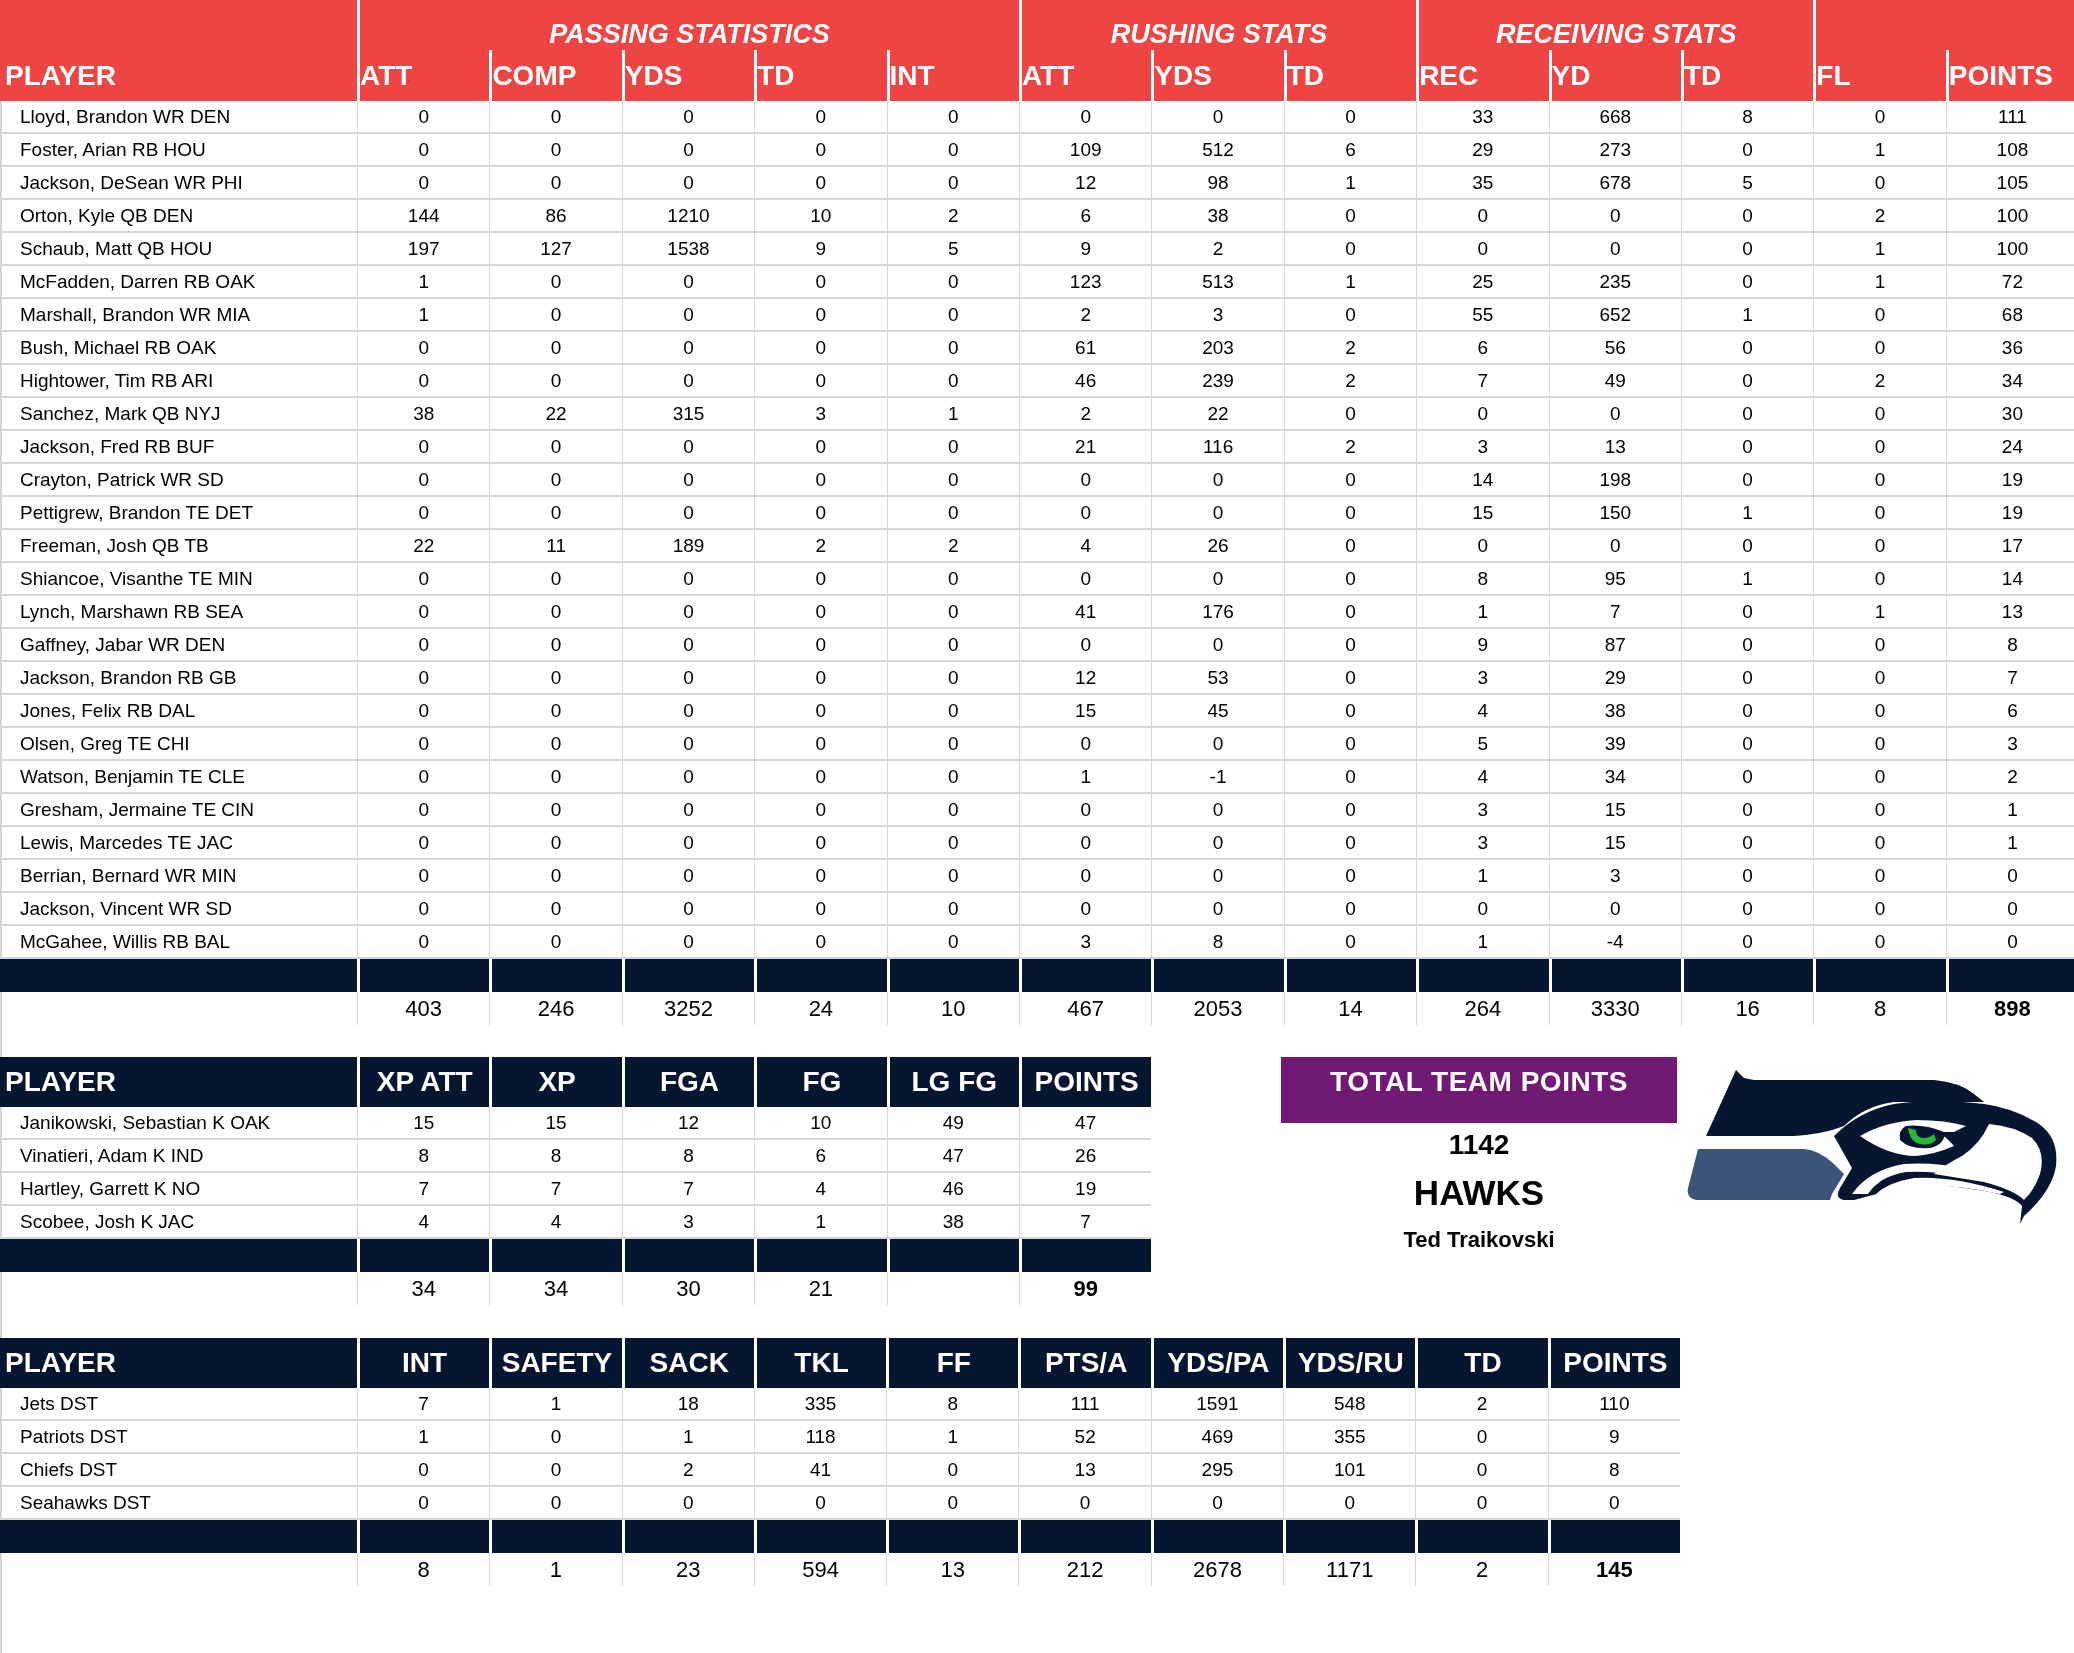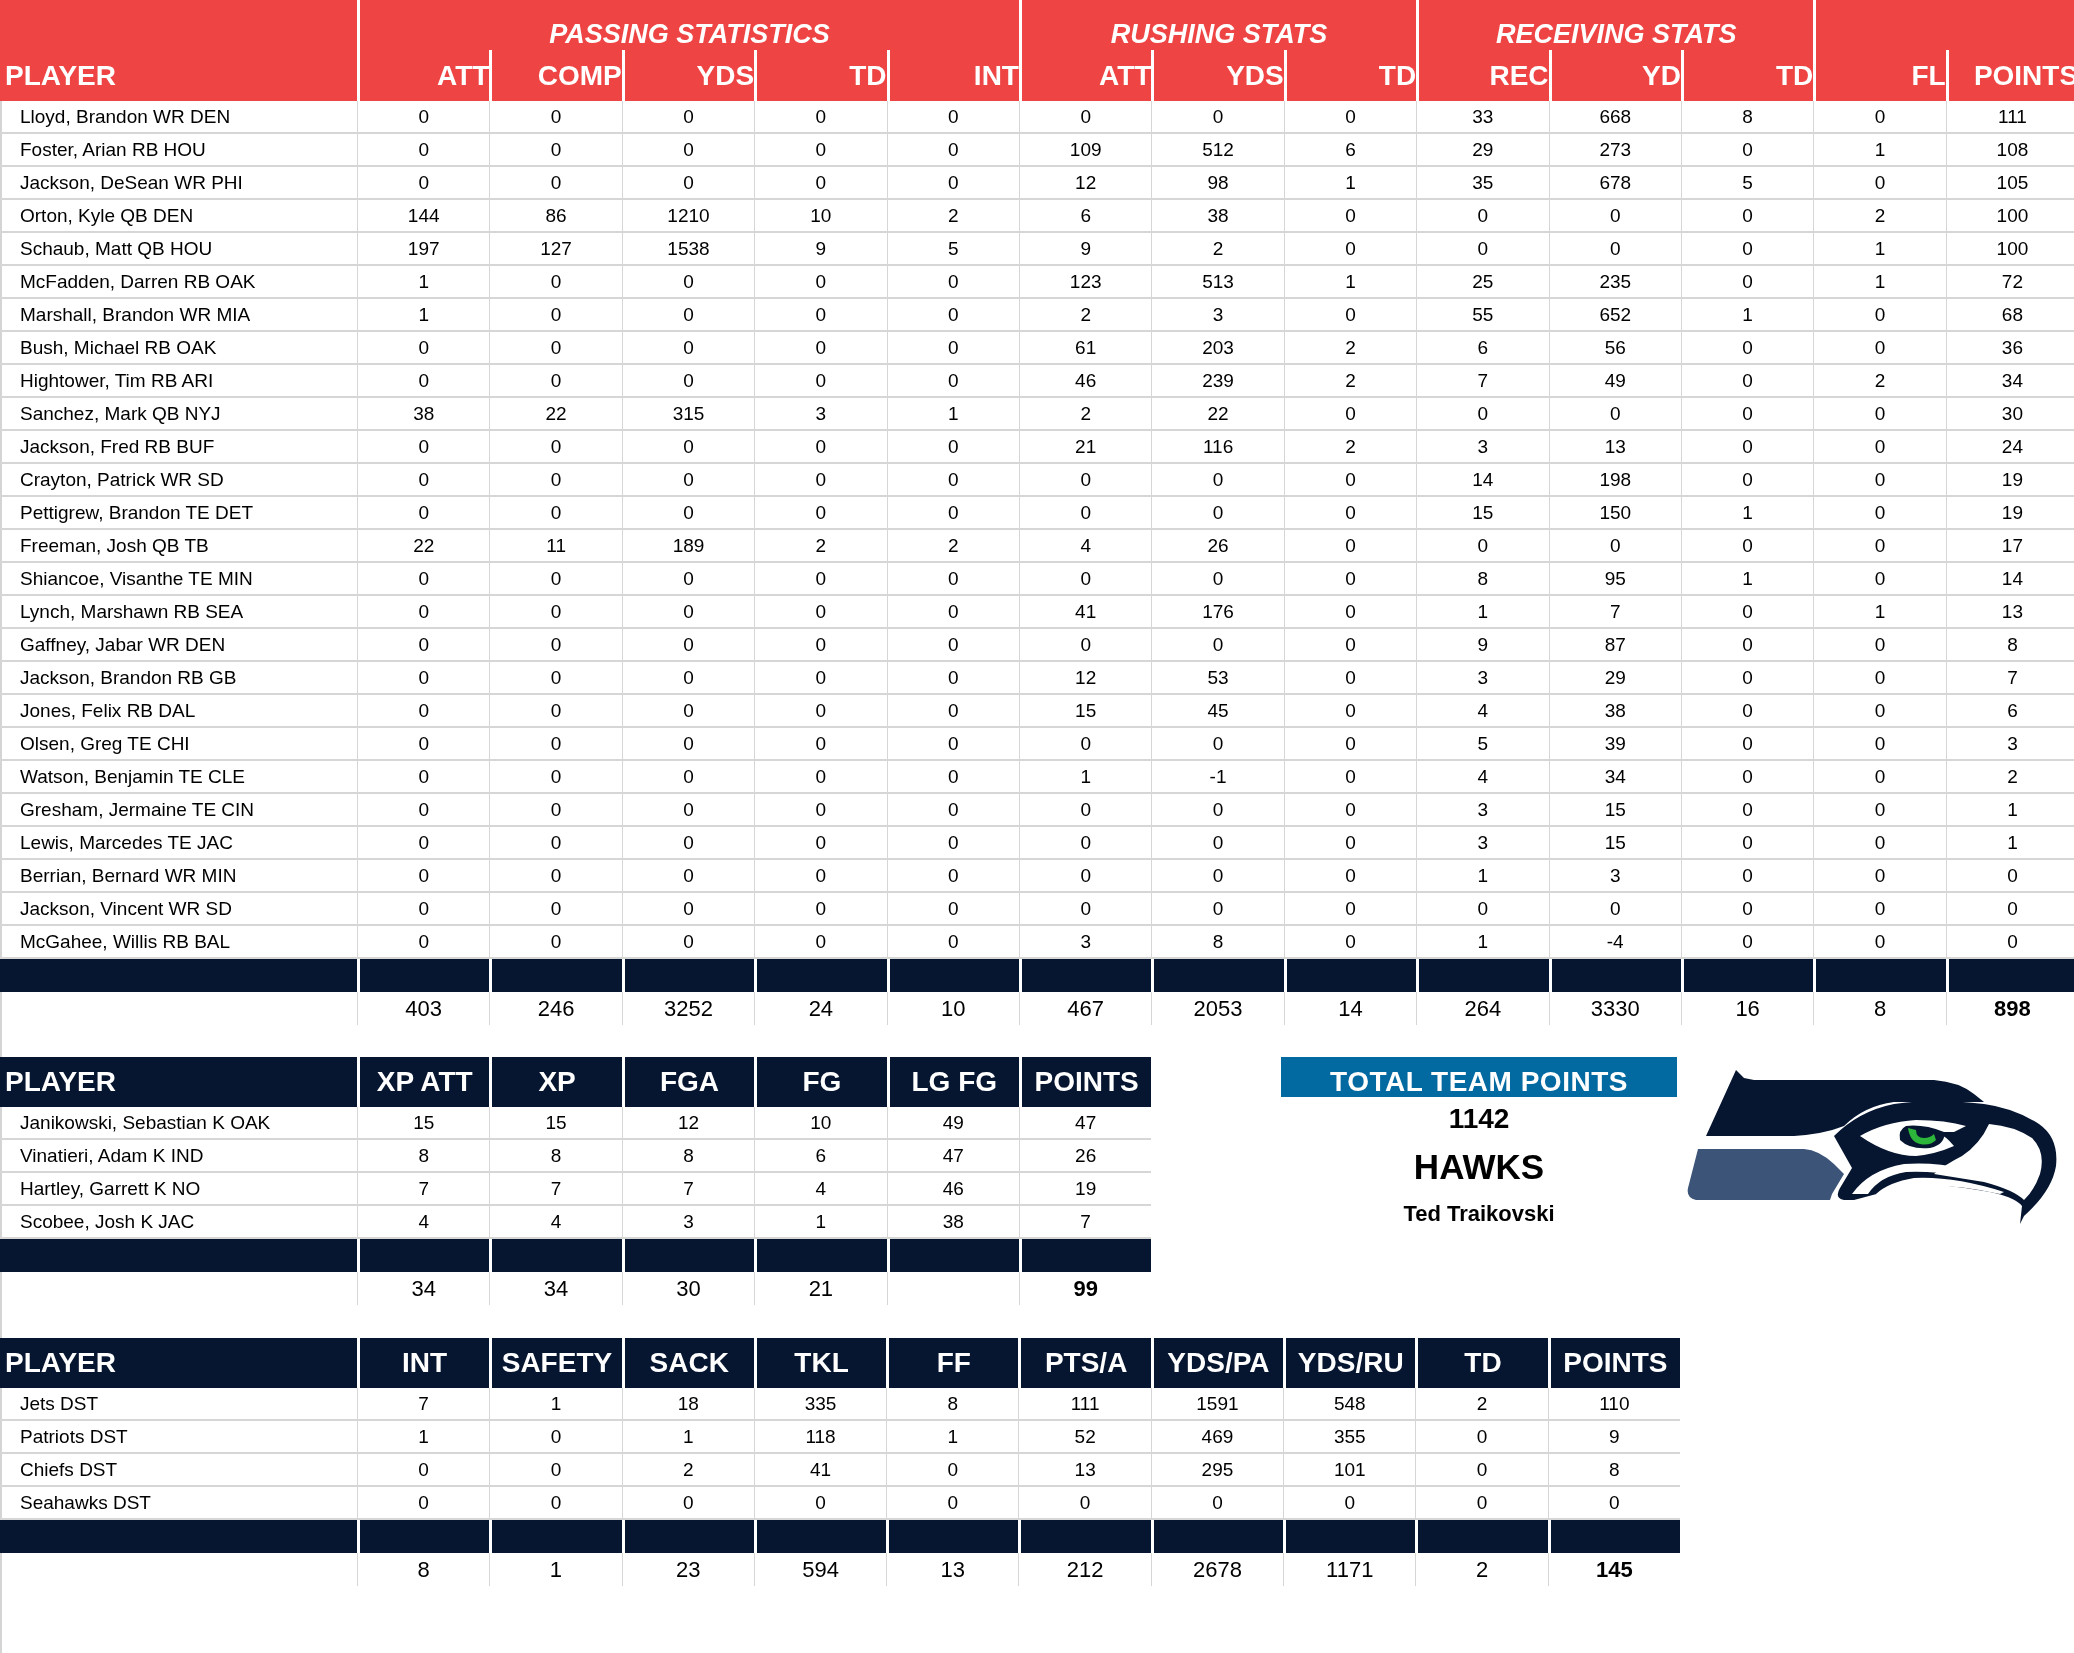--- a/index.html
+++ b/index.html
@@ -7,21 +7,21 @@
          font-family:"Liberation Sans", sans-serif; color:#000; }
   .topline { position:absolute; left:0; top:0; width:2074px; height:2px; background:#d4d4d4; }
   .leftline { position:absolute; left:0; top:0; width:2px; height:1653px; background:#d4d4d4; }
 
   table.grid { position:absolute; left:0; border-collapse:separate; border-spacing:0; table-layout:fixed; }
   table.grid td, table.grid th { padding:0; overflow:hidden; white-space:nowrap; box-sizing:border-box; }
 
   
   .hdr th { background:#ef4444; color:#fff; font-weight:bold; }
   .grp th { height:50px; font-size:27px; font-style:italic; text-align:center; vertical-align:bottom; padding-bottom:4px; }
-  .sub th { height:51px; font-size:28px; text-align:right; vertical-align:middle; }
+  .sub th { height:51px; font-size:28px; text-align:left; vertical-align:middle; }
   .sub th.player, .grp th.player { text-align:left; padding-left:5px; }
   th.sep-l { border-left:3px solid #ffffff; }
   .sub th.inner { border-left:3px solid #ffffff; }
 
   
   tr.row td { height:33px; font-size:19px; text-align:center; vertical-align:middle;
               border-bottom:2px solid #d6d6d6; border-left:1px solid #d6d6d6; }
   tr.row td.player { text-align:left; padding-left:20px; border-left:none; }
 
   tr.bar td { height:33px; background:#061530; border-left:3px solid #fff; }
@@ -30,21 +30,21 @@
   tr.tot td.player { border-left:none; }
   tr.tot td.bold { font-weight:bold; }
 
   
   .khdr th { background:#061530; color:#fff; font-weight:bold; height:50px; font-size:28px;
              text-align:center; vertical-align:middle; border-left:3px solid #fff; }
   .khdr th.player { text-align:left; padding-left:5px; border-left:none; }
 
   
   .team-box { position:absolute; left:1281px; top:1057px; width:396px; }
-  .team-title { height:40px; background:#0369a1; color:#fff; font-weight:bold; font-size:28px;
+  .team-title { height:66px; background:#701a75; color:#fff; font-weight:bold; font-size:28px;
                 text-align:center; line-height:50px; letter-spacing:0.5px; }
   .team-points { text-align:center; font-weight:bold; font-size:28px; margin-top:6px; }
   .team-name { text-align:center; font-weight:bold; font-size:35px; margin-top:12px; }
   .team-owner { text-align:center; font-weight:bold; font-size:22px; margin-top:14px; }
 
   .logo { position:absolute; left:1684px; top:1066px; width:382px; height:162px; }
 </style>
 </head>
 <body>
 

